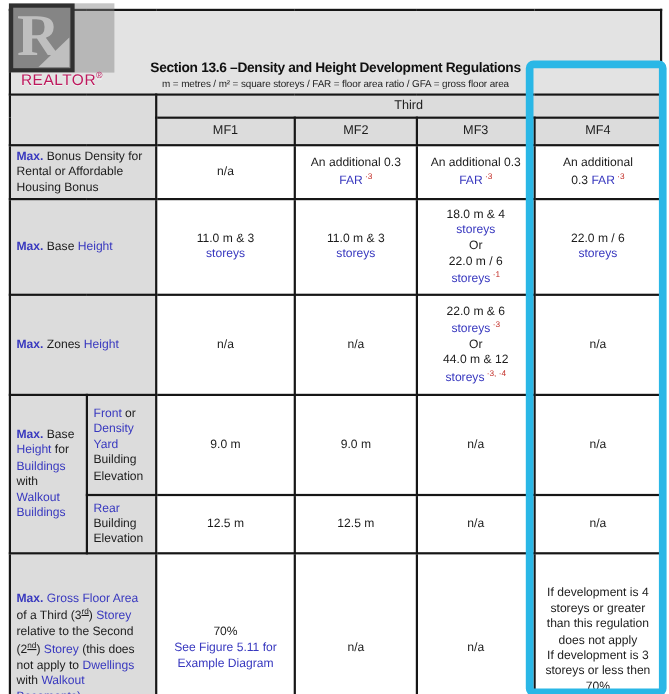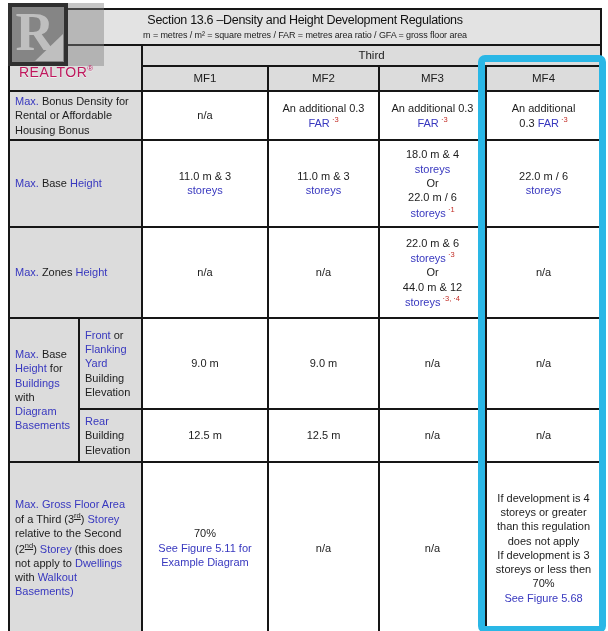--- a/index.html
+++ b/index.html
@@ -11,30 +11,30 @@
 
   table.reg{position:absolute;left:8px;top:8px;width:592px;border-collapse:collapse;table-layout:fixed;z-index:1;}
   td{border:2px solid #161616;padding:1px 3px;text-align:center;vertical-align:middle;
      font-size:11px;line-height:1.3;color:var(--ink);overflow:hidden;}
 
   tr.h-title{height:36px} tr.h-zones{height:21px} tr.h-mf{height:25px}
   tr.h-r1{height:47px} tr.h-r2{height:87px} tr.h-r3{height:91px}
   tr.h-r4a{height:91px} tr.h-r4b{height:53px} tr.h-r5{height:172px}
 
   td.title-cell{background:var(--title-bg);padding:2px 4px;}
-  .title-h{font-weight:normal;font-size:12.5px;letter-spacing:-0.3px;color:#111;}
+  .title-h{font-weight:bold;font-size:12.5px;letter-spacing:-0.3px;color:#111;margin-top:41px;}
   .title-l{font-size:9px;letter-spacing:-0.1px;margin-top:2px;color:#222;}
   td.hdr{background:var(--header-bg);font-size:11.5px;}
   td.corner{background:var(--header-bg);}
   td.lbl{background:var(--header-bg);text-align:left;padding:2px 5px;}
   td.val{background:#ffffff;}
 
   .sg-b{color:var(--ink);}
   .sg-u{color:var(--blue);}
-  .sg-bb{color:var(--blue);font-weight:normal;}
+  .sg-bb{color:var(--blue);font-weight:bold;}
   .sg-r{color:var(--red);font-size:7.5px;vertical-align:super;letter-spacing:0;}
   .sg-sup{font-size:7.5px;vertical-align:super;text-decoration:underline;}
   .cl{margin:0;}
 
   
   .hl{position:absolute;left:478px;top:55px;width:128px;height:578px;
       border:7px solid var(--cyan);border-radius:7px;box-sizing:border-box;
       z-index:6;pointer-events:none;background:transparent;}
 
   
@@ -55,21 +55,21 @@
       <col style="width:63px">
       <col style="width:126px">
     <col style="width:111px">
       <col style="width:107px">
       <col style="width:115px">
   </colgroup>
   <tbody>
     <tr class="h-title">
       <td class="title-cell" colspan="6">
         <div class="title-h">Section 13.6 –Density and Height Development Regulations</div>
-        <div class="title-l">m = metres / m² = square metres / FAR = metres area ratio / GFA = gross floor area</div>
+        <div class="title-l">m = metres / m² = square storeys / FAR = floor area ratio / GFA = gross floor area</div>
       </td>
     </tr>
     <tr class="h-zones">
       <td class="corner" colspan="2" rowspan="2"></td>
       <td class="hdr" colspan="4">Third</td>
     </tr>
     <tr class="h-mf">
       <td class="hdr">MF1</td>
       <td class="hdr">MF2</td>
       <td class="hdr">MF3</td>
@@ -128,22 +128,22 @@
           <div class="cl"><span class="sg-u">storeys</span><span class="sg-r"> ·3</span></div>
           <div class="cl"><span class="sg-b">Or</span></div>
           <div class="cl"><span class="sg-b">44.0 m &amp; 12</span></div>
           <div class="cl"><span class="sg-u">storeys</span><span class="sg-r"> ·3, ·4</span></div>
         </td>
       <td class="val">
           <div class="cl"><span class="sg-b">n/a</span></div>
         </td>
     </tr>
     <tr class="h-r4a">
-      <td class="lbl" rowspan="2"><span class="sg-bb">Max.</span><span class="sg-b"> Base </span><span class="sg-u">Height</span><span class="sg-b"> for </span><span class="sg-u">Buildings</span><span class="sg-b"> with </span><span class="sg-u">Diagram Basements</span></td>
-      <td class="lbl"><span class="sg-u">Front</span><span class="sg-b"> or </span><span class="sg-u">Flanking Yard</span><span class="sg-b"> Building Elevation</span></td>
+      <td class="lbl" rowspan="2"><span class="sg-bb">Max.</span><span class="sg-b"> Base </span><span class="sg-u">Height</span><span class="sg-b"> for </span><span class="sg-u">Buildings</span><span class="sg-b"> with </span><span class="sg-u">Walkout Buildings</span></td>
+      <td class="lbl"><span class="sg-u">Front</span><span class="sg-b"> or </span><span class="sg-u">Density Yard</span><span class="sg-b"> Building Elevation</span></td>
       <td class="val">
           <div class="cl"><span class="sg-b">9.0 m</span></div>
         </td>
       <td class="val">
           <div class="cl"><span class="sg-b">9.0 m</span></div>
         </td>
       <td class="val">
           <div class="cl"><span class="sg-b">n/a</span></div>
         </td>
       <td class="val">

